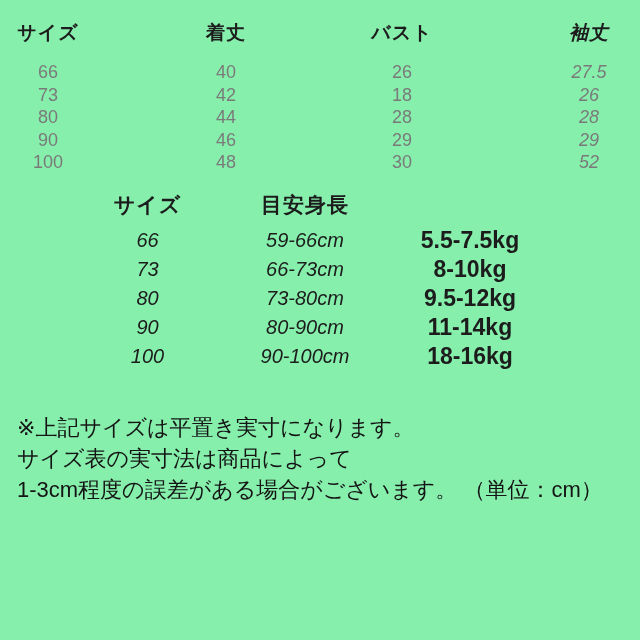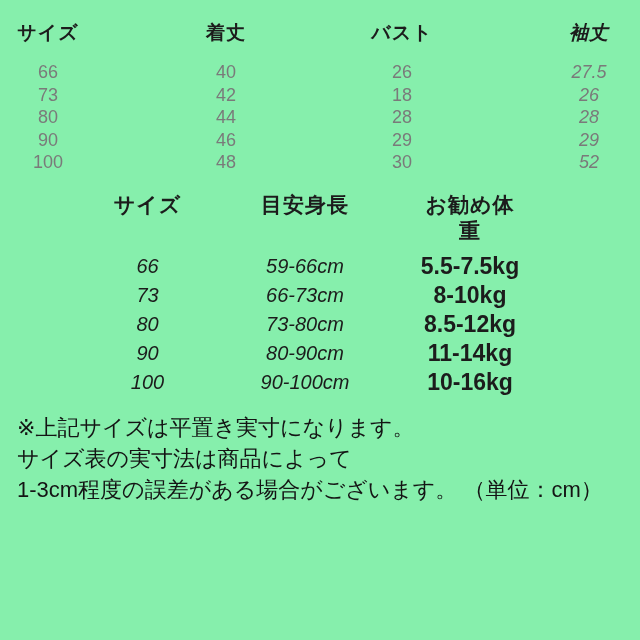--- a/index.html
+++ b/index.html
@@ -150,52 +150,51 @@
           <div>30</div>
           <div>52</div>
         </div>
       </div>
   </div>
 
   <div class="fit-table">
     <div class="t2-grid t2-header">
       <div>サイズ</div>
       <div>目安身長</div>
-      <div>お勧め体重</div>
     </div>
     <div class="t2-rows">
 
         <div class="t2-grid t2-row">
           <div>66</div>
           <div>59-66cm</div>
           <div>5.5-7.5kg</div>
         </div>
 
         <div class="t2-grid t2-row">
           <div>73</div>
           <div>66-73cm</div>
           <div>8-10kg</div>
         </div>
 
         <div class="t2-grid t2-row">
           <div>80</div>
           <div>73-80cm</div>
-          <div>8.5-12kg</div>
+          <div>9.5-12kg</div>
         </div>
 
         <div class="t2-grid t2-row">
           <div>90</div>
           <div>80-90cm</div>
           <div>11-14kg</div>
         </div>
 
         <div class="t2-grid t2-row">
           <div>100</div>
           <div>90-100cm</div>
-          <div>10-16kg</div>
+          <div>18-16kg</div>
         </div>
       </div>
   </div>
 
   <div class="notes">
     <div>※上記サイズは平置き実寸になります。</div>
     <div>サイズ表の実寸法は商品によって</div>
     <div>1-3cm程度の誤差がある場合がございます。 （単位：cm）</div>
   </div>
 

